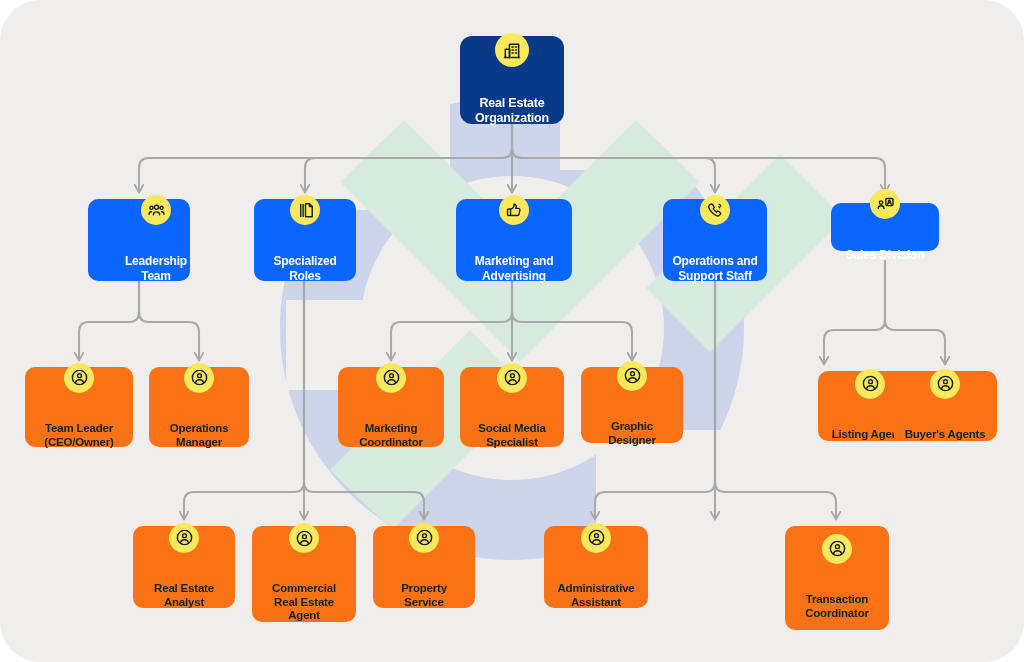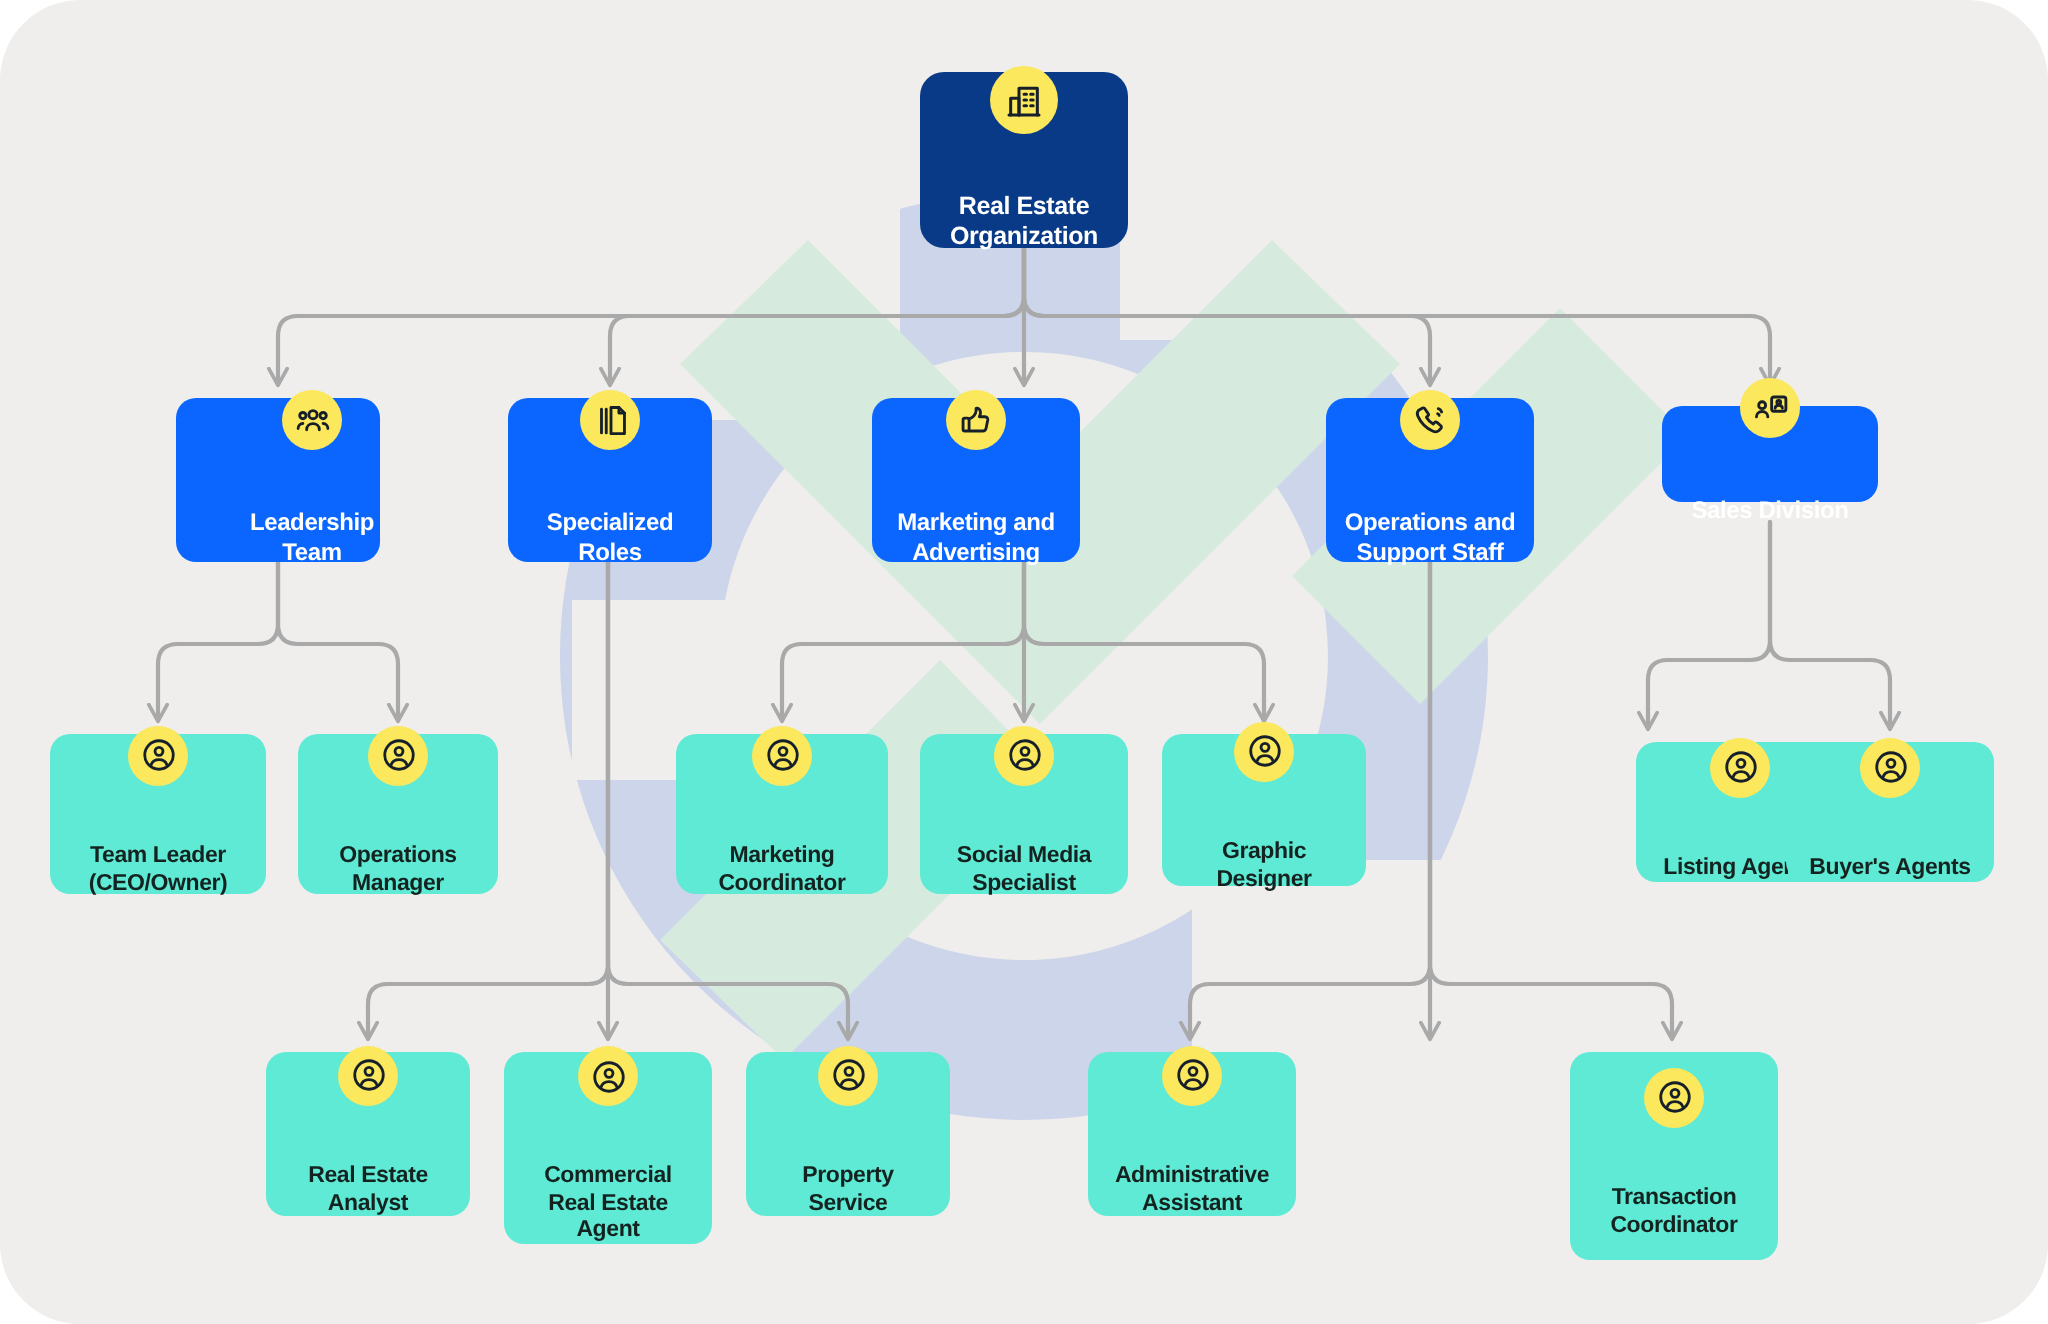--- a/index.html
+++ b/index.html
@@ -36,21 +36,21 @@
     white-space:pre-line;
   }
 
   .node.root{background:#093a87;border-radius:12px;}
   .node.root .label{color:#ffffff;font-size:12.5px;}
   .node.root .icon-wrap{width:34px;height:34px;background:#fbe85c;}
 
   .node.div{background:#0a66ff;}
   .node.div .label{color:#ffffff;font-size:12px;}
 
-  .node.role{background:#5eead4;}
+  .node.role{background:#f97316;}
   .node.role .label{color:#14231f;font-size:11.5px;}
 </style>
 </head>
 <body>
 
 <div id="canvas">
 
   <svg id="watermark" viewBox="0 0 1024 662" width="1024" height="662" aria-hidden="true">
     <g opacity="1">
       <path fill="#ccd5ea" d="M512 96
@@ -143,21 +143,21 @@
         <path d="M6 4.5v15"></path>
         <path d="M9 4.5v15"></path>
         <path d="M12 3.5h5l3.5 3.5v13h-8.5z"></path>
         <path d="M17 3.5V7h3.5"></path>
       </svg>
     </span>
     <span class="label">Specialized
 Roles</span>
   </div>
 
-  <div class="node div" id="n-marketing" style="left: 436px; top: 199px; width: 104px; height: 82px;">
+  <div class="node div" id="n-marketing" style="left: 456px; top: 199px; width: 116px; height: 82px;">
     <span class="icon-wrap">
       <svg width="19" height="19" viewBox="0 0 24 24" fill="none" stroke="#17202a" stroke-width="1.8" stroke-linecap="round" stroke-linejoin="round">
         <path d="M7 10.5c1.8-.4 3.4-1.9 4.1-3.6.4-1 .4-2 .3-2.9 1.6-.2 2.8 1 2.8 2.6 0 1-.3 1.9-.7 2.7h3.6c1.1 0 1.9 1 1.7 2.1l-1.1 5.3c-.2.9-1 1.6-2 1.6H7"></path>
         <rect x="3.2" y="10.2" width="3.8" height="8.1" rx="1.1"></rect>
       </svg>
     </span>
     <span class="label">Marketing and
 Advertising</span>
   </div>
 

